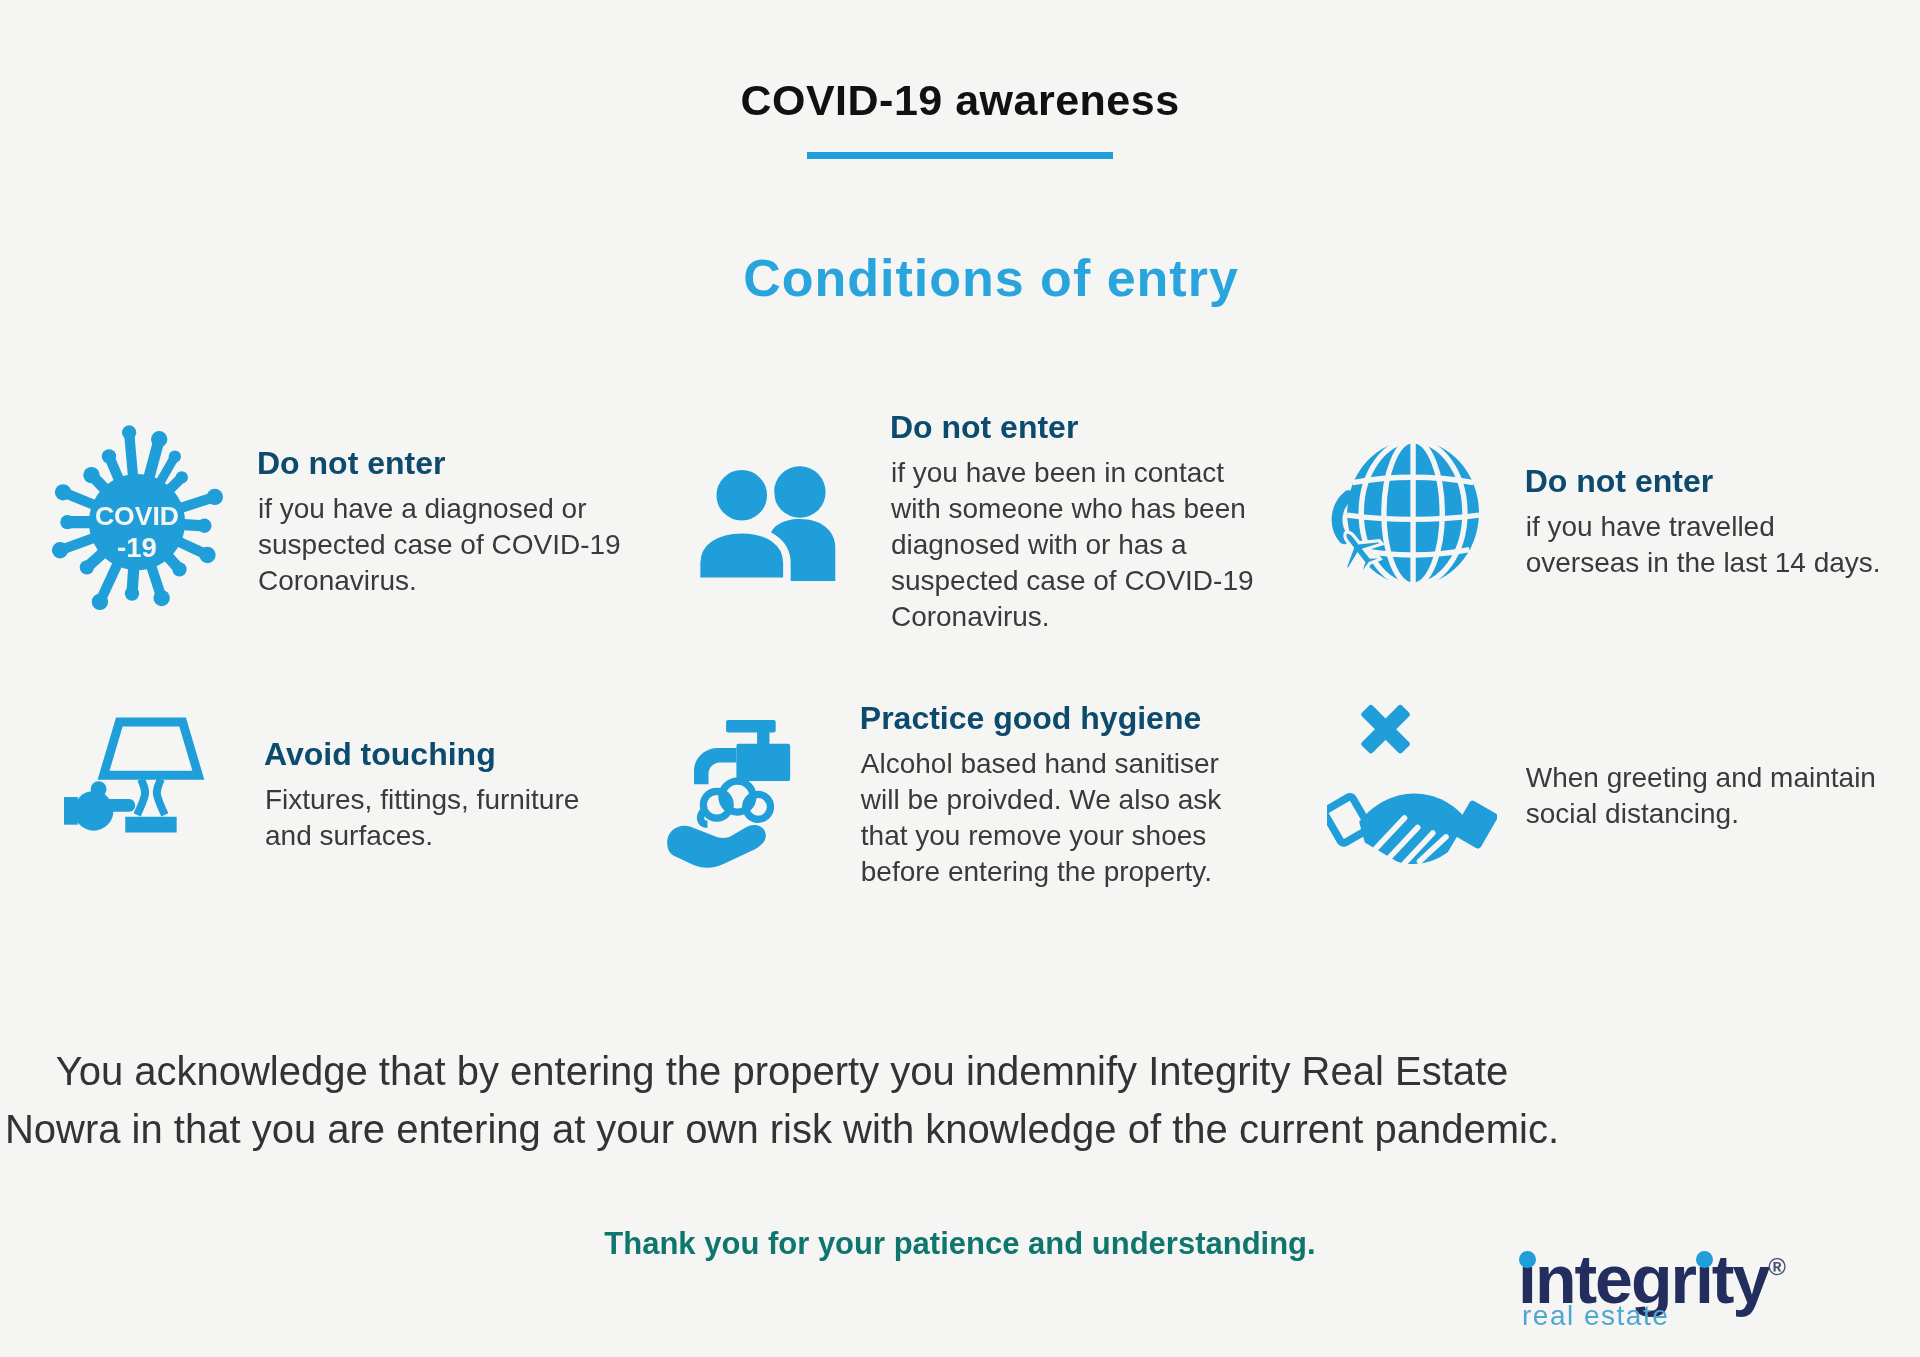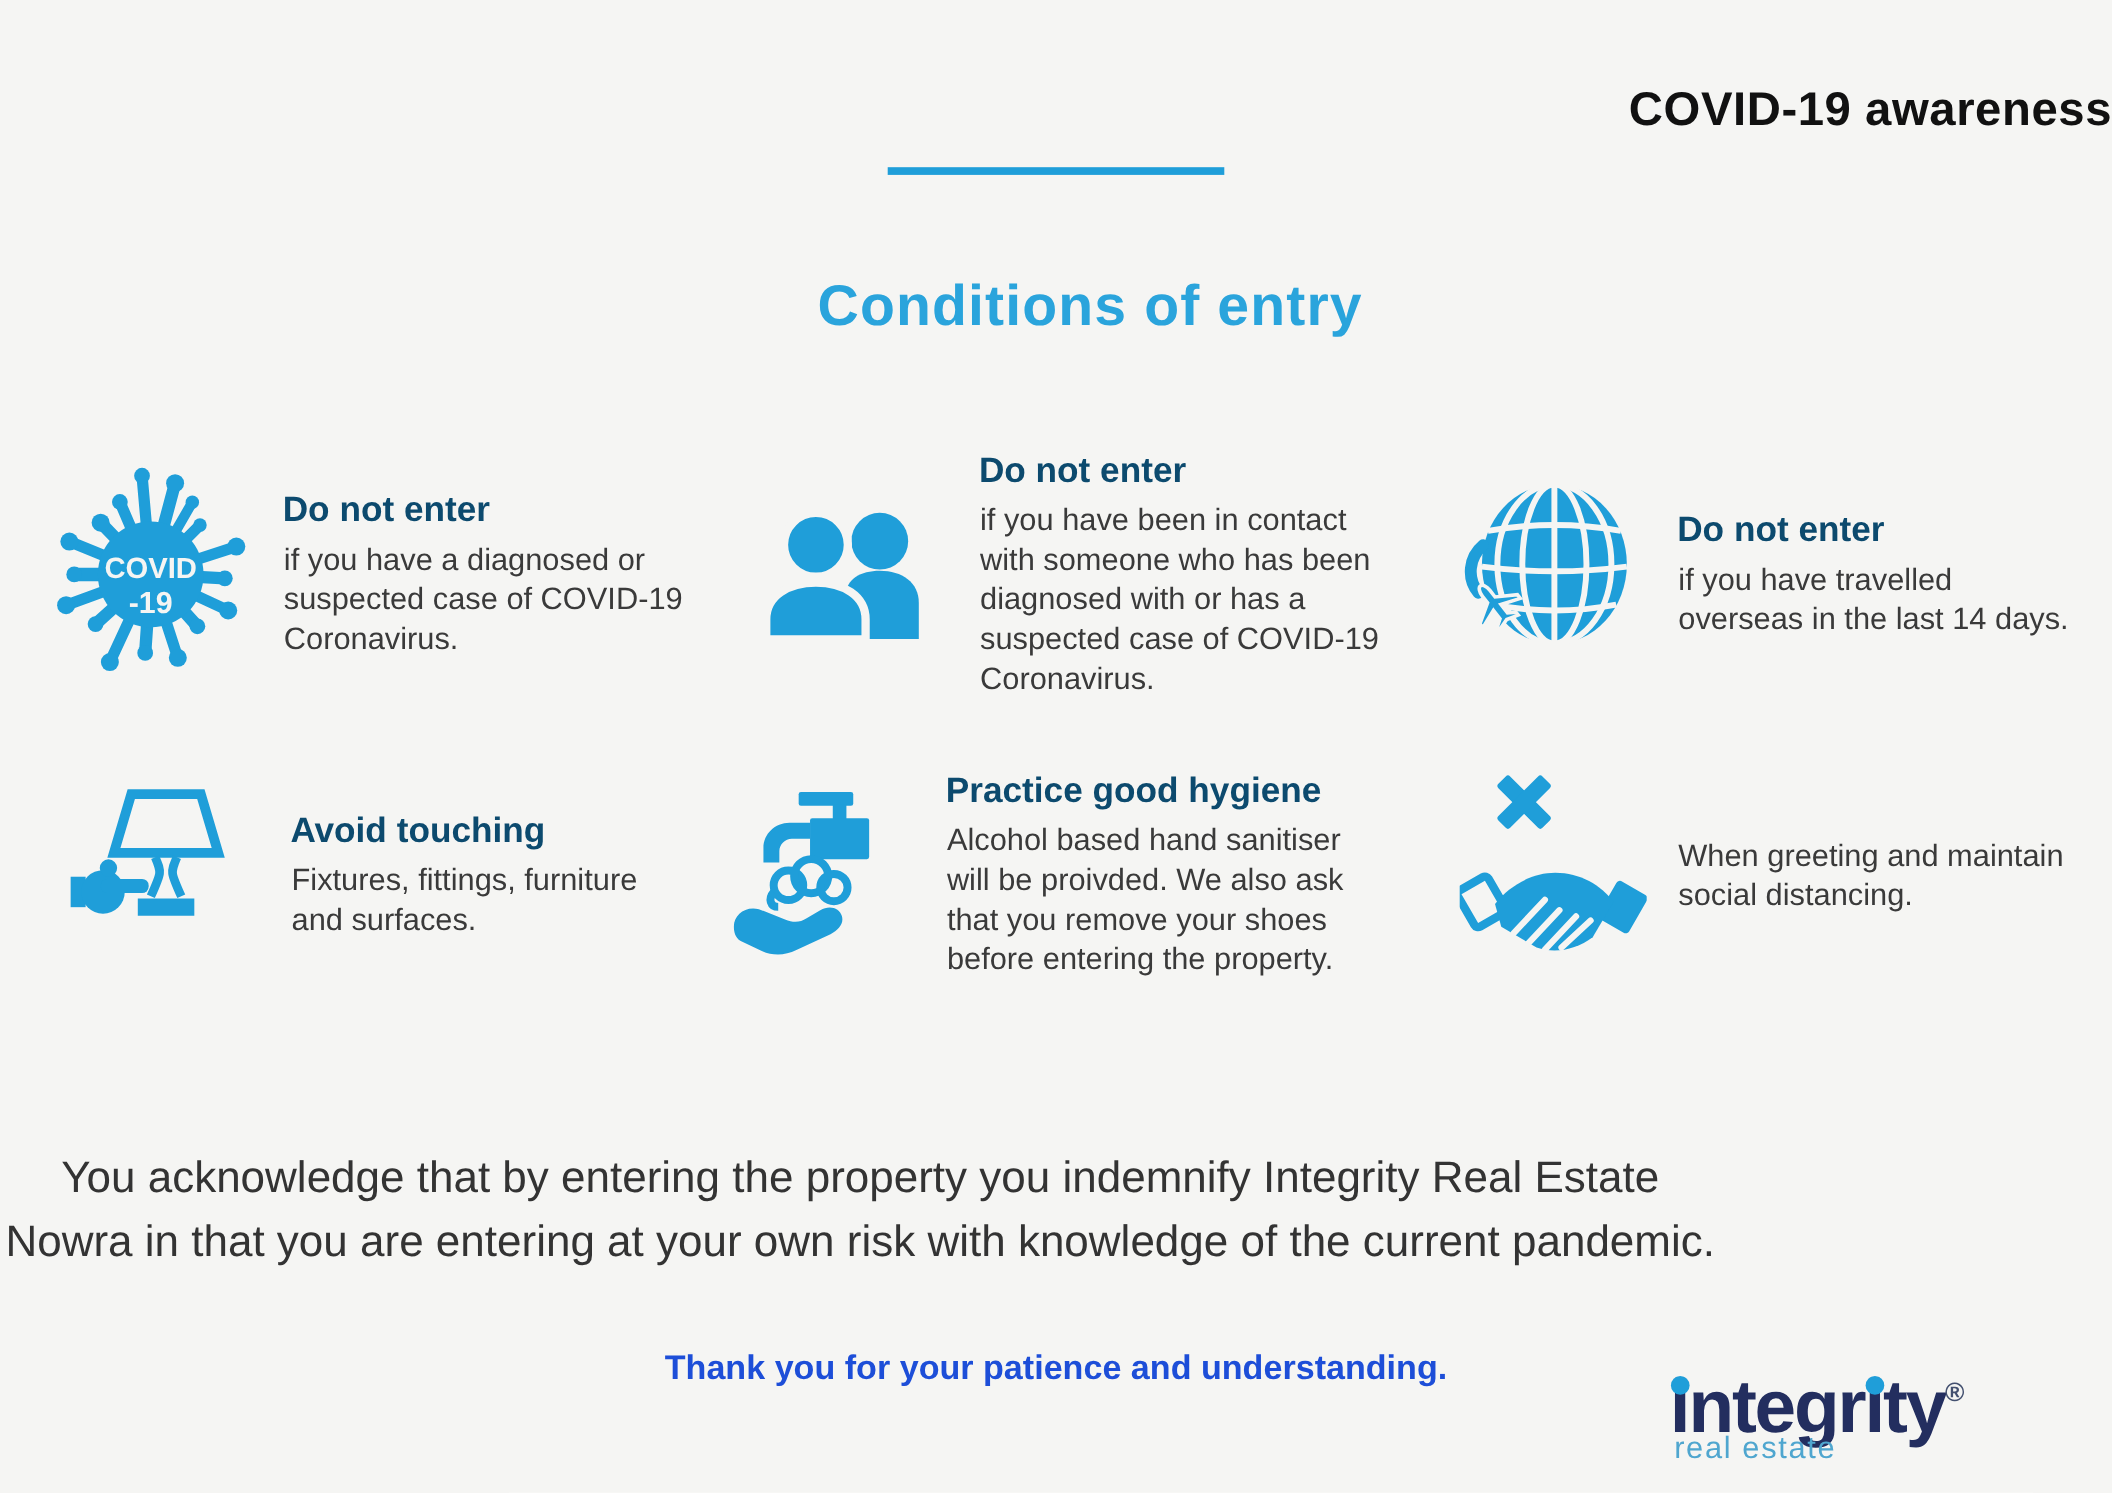--- a/index.html
+++ b/index.html
@@ -5,21 +5,21 @@
   html,body{margin:0;padding:0;}
   .poster{
     position:relative;
     width:1920px;height:1357px;
     background:#f5f5f3;
     font-family:"Liberation Sans","DejaVu Sans",sans-serif;
     overflow:hidden;
   }
   .hdr{
     position:absolute;top:76px;left:0;width:1920px;
-    text-align:right;font-size:43px;font-weight:bold;color:#111;
+    text-align:center;font-size:43px;font-weight:bold;color:#111;
     letter-spacing:0.5px;
   }
   .hdr-underline{
     position:absolute;top:152px;left:50%;transform:translateX(-50%);
     width:306px;height:7px;background:#1f9ed9;
   }
   .main-title{
     position:absolute;top:248px;left:0;width:1920px;
     text-align:center;font-size:52px;font-weight:bold;color:#2aa4dc;
     letter-spacing:1px;
@@ -41,21 +41,21 @@
   .c2 .txt{width:368px;}
   .c3 .txt{width:362px;}
   .item-h{font-size:32px;font-weight:bold;color:#0c4a6e;margin:0 0 9px 0;}
   .item-b{font-size:28px;color:#3a3a3a;line-height:36px;margin:1px;}
   .ack{
     position:absolute;top:1042px;left:0;width:1564px;text-align:center;
     font-size:40px;color:#333;line-height:58px;
   }
   .thanks{
     position:absolute;top:1226px;left:0;width:1920px;text-align:center;
-    font-size:31px;font-weight:bold;color:#1d4ed8;
+    font-size:31px;font-weight:bold;color:#0f766e;
   }
   .logo{
     position:absolute;left:1518px;top:1232px;width:370px;
   }
   .logo-word{
     font-size:68px;font-weight:bold;color:#232e5f;letter-spacing:-2px;
     line-height:70px;white-space:nowrap;
   }
   .logo-i{position:relative;display:inline-block;}
   .logo-i::after{

